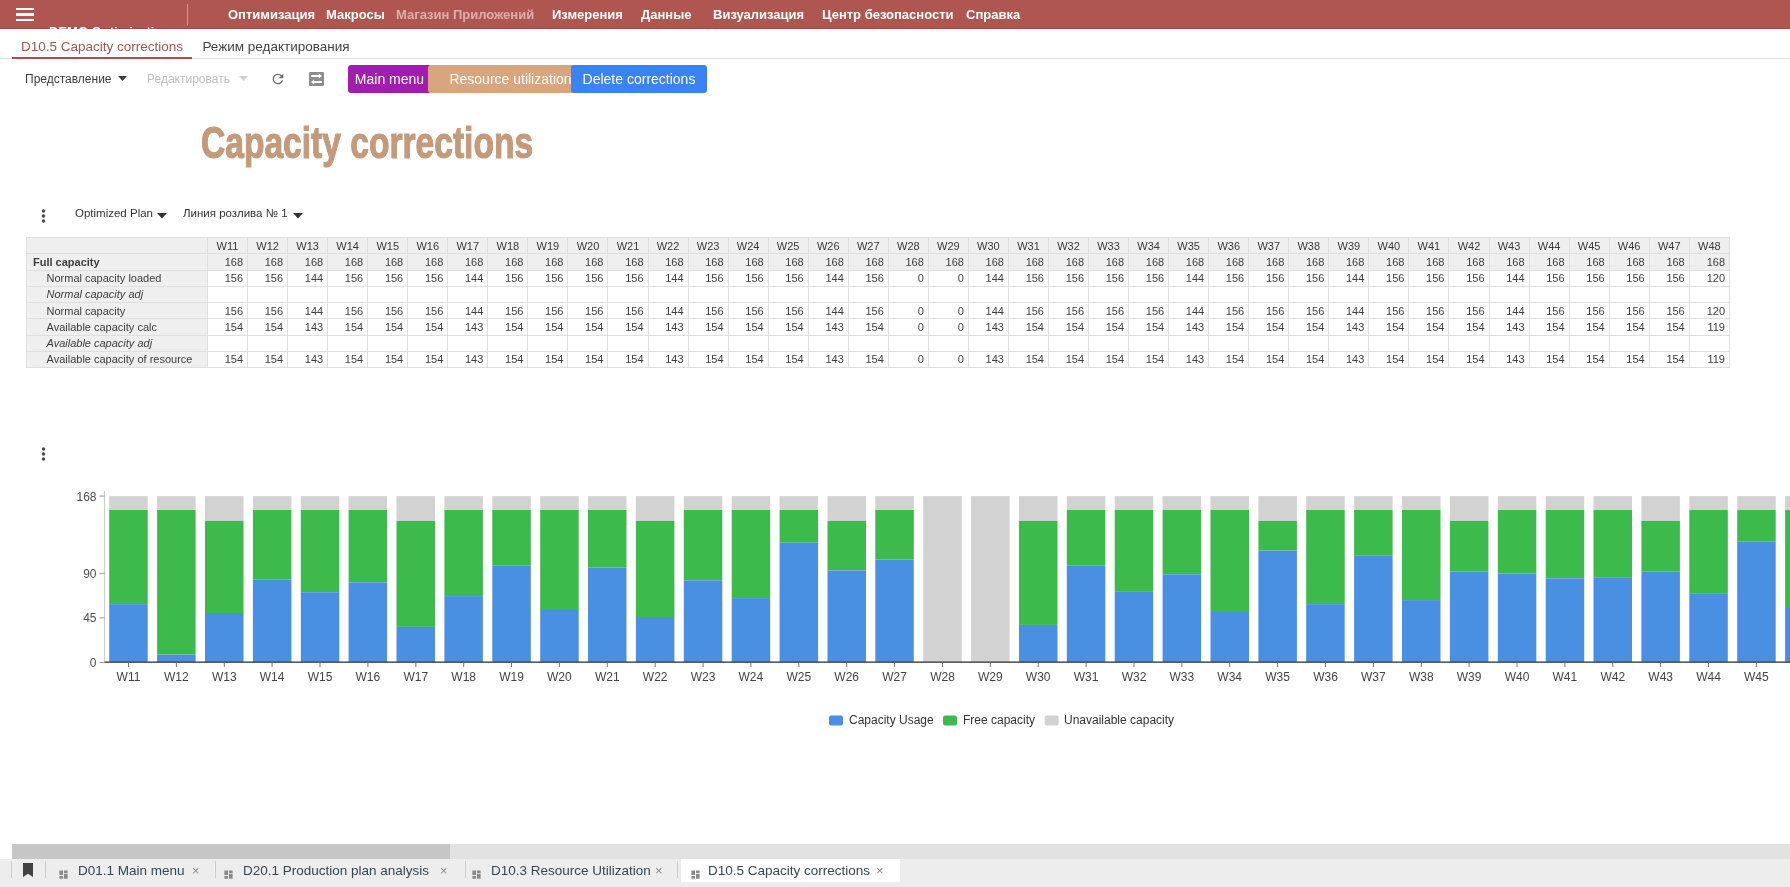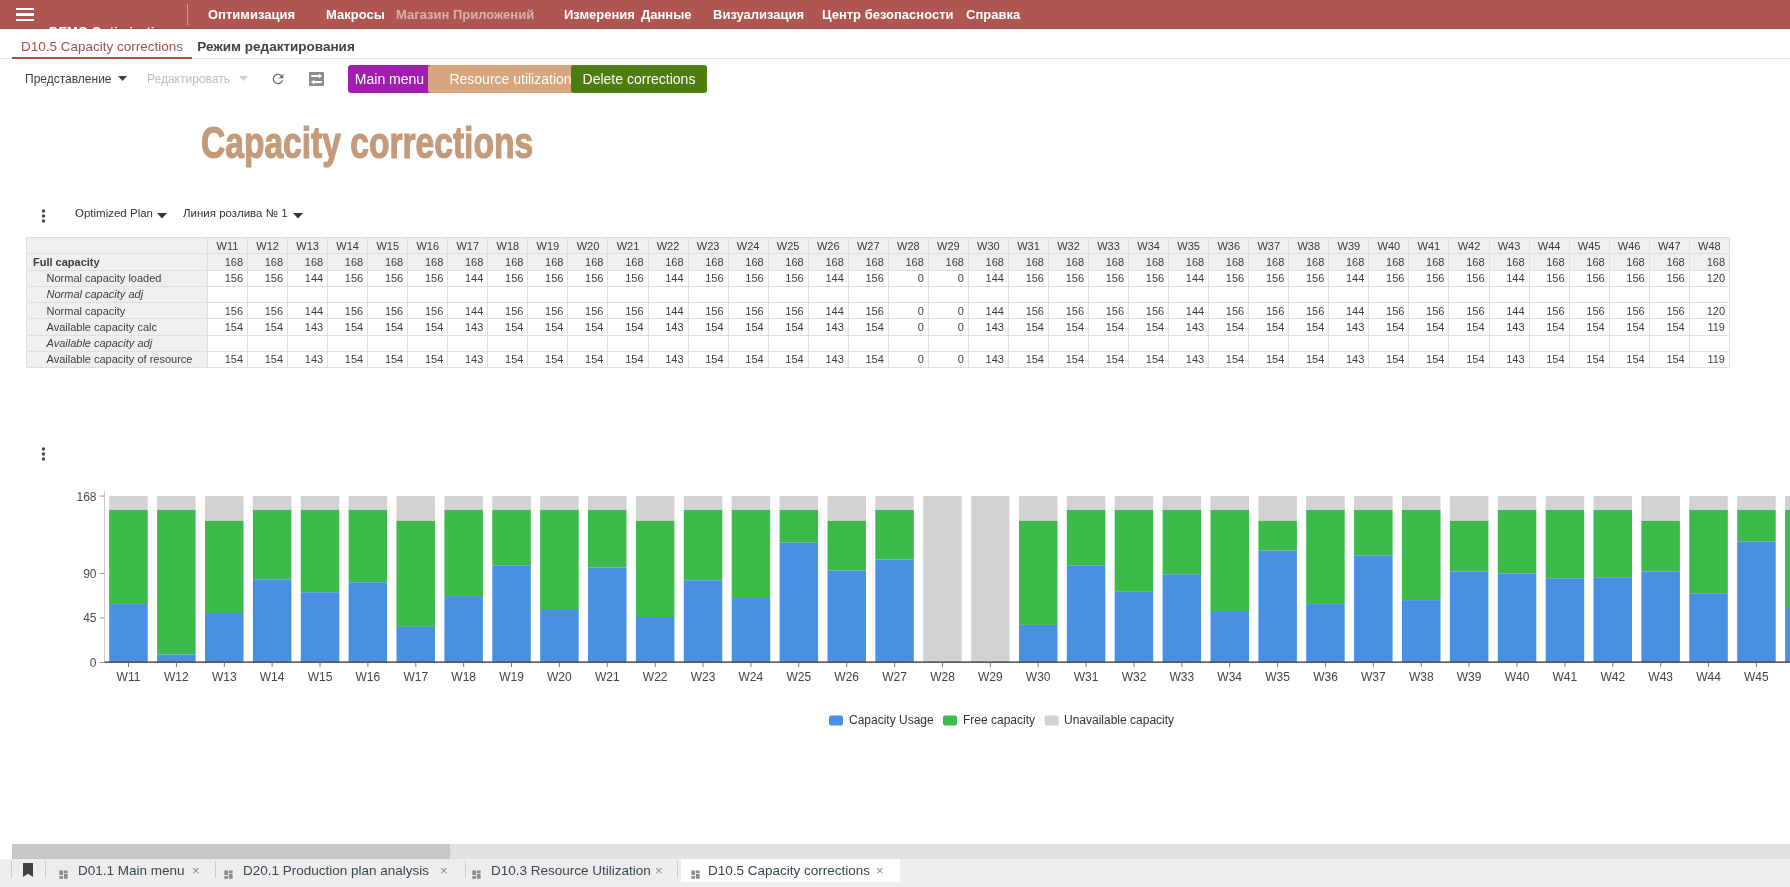--- a/index.html
+++ b/index.html
@@ -9,21 +9,21 @@
 #burger div { height:2.4px; background:#fff; margin-bottom:2.9px; }
 #apptitle { position:absolute; left:49px; top:24px; font-size:13px; font-weight:bold; color:#fff; }
 #topsep { position:absolute; left:187px; top:4px; width:1px; height:21px; background:rgba(255,255,255,0.4); }
 #mainmenu span { position:absolute; top:6.5px; font-size:13px; font-weight:bold; color:#fff; white-space:nowrap; }
 #mainmenu span.dis { color:rgba(255,255,255,0.52); }
 #tabrow { position:absolute; left:0; top:29px; width:1790px; height:30px; background:#fff;
   border-bottom:1px solid #e2e2e2; }
 #tab1 { position:absolute; left:12px; top:0; width:180px; height:30px; text-align:center;
   font-size:13.5px; color:#a5544d; line-height:35px; border-bottom:2px solid #a5544d; }
 #tab2 { position:absolute; left:192px; top:0; width:168px; height:30px; text-align:center;
-  font-size:13.5px; color:#424242; line-height:35px;font-weight:bold; }
+  font-size:13.5px; color:#424242; line-height:35px; }
 #toolbar { position:absolute; left:0; top:59px; width:1790px; height:36px; background:#fff; }
 .tbtxt { position:absolute; top:13px; font-size:12px; color:#3d3d3d; }
 #toolbar svg.crt { position:absolute; top:17px; }
 .btn { position:absolute; top:5.5px; height:28px; border-radius:3px; color:#fff;
   font-size:14px; text-align:center; line-height:28px; }
 #h1 { position:absolute; left:201px; top:119.5px; font-size:45px; font-weight:bold; color:#c49a7a; line-height:1; transform:scaleX(0.746); transform-origin:left top; white-space:nowrap; -webkit-text-stroke:1.2px #c49a7a; }
 #kebab1 { position:absolute; left:39px; top:207.5px; }
 #sel1 { position:absolute; left:75px; top:206.5px; font-size:11.5px; color:#333; }
 #car1 { position:absolute; left:157.2px; top:212.5px; }
 #sel2 { position:absolute; left:183px; top:206.5px; font-size:11.5px; color:#333; }
@@ -57,24 +57,24 @@
 <body>
 <div id="topbar">
   <div id="burger">
       <div></div>
       <div></div>
       <div></div>
     </div>
   <div id="apptitle">DEMO Optimization</div>
   <div id="topsep"></div>
   <div id="mainmenu">
-      <span style="left:208px;">Оптимизация</span>
+      <span style="left:228px;">Оптимизация</span>
       <span style="left:326px;">Макросы</span>
       <span class="dis" style="left:396px;">Магазин Приложений</span>
-      <span style="left:552px;margin-left:12px;">Измерения</span>
+      <span style="left:552px;">Измерения</span>
       <span style="left:641px;">Данные</span>
       <span style="left:713px;">Визуализация</span>
       <span style="left:822px;">Центр безопасности</span>
       <span style="left:966px;">Справка</span>
     </div>
 </div>
 <div id="tabrow">
   <div id="tab1">D10.5 Capacity corrections</div>
   <div id="tab2">Режим редактирования</div>
 </div>
@@ -90,21 +90,21 @@
   <span style="position:absolute; left:270px; top:11.5px;"><svg width="16" height="16" viewBox="0 0 24 24" fill="#6e6e6e">
 <path d="M17.65 6.35A7.96 7.96 0 0 0 12 4a8 8 0 1 0 7.73 10h-2.08A6 6 0 1 1 12 6c1.66 0 3.14.69 4.22 1.78L13 11h7V4l-2.35 2.35z"></path>
       </svg></span>
   <span style="position:absolute; left:309px; top:13px;"><svg width="15" height="14" viewBox="0 0 15 14">
 <rect x="0" y="0" width="15" height="14" rx="1" fill="#8d8d8d"></rect>
 <path d="M2.2 3.1 h7.6 v-1.7 l3.2 2.6 l-3.2 2.6 v-1.7 h-7.6 Z" fill="#fff"></path>
 <path d="M12.8 9.1 h-7.6 v-1.7 l-3.2 2.6 l3.2 2.6 v-1.7 h7.6 Z" fill="#fff"></path>
 </svg></span>
   <div class="btn" style="left:339.5px; width:84px; background:#a21caf;margin-left:8px;">Main menu</div>
   <div class="btn" style="left:428px; width:165px; background:#d7a57e;">Resource utilization</div>
-  <div class="btn" style="left:571px; width:136px; background:#4d7c0f;">Delete corrections</div>
+  <div class="btn" style="left:571px; width:136px; background:#3b82f6;">Delete corrections</div>
 </div>
 <div id="h1">Capacity corrections</div>
 <div id="kebab1"><svg width="9" height="18" viewBox="0 0 9 18">
 <circle cx="4.5" cy="3" r="1.75" fill="#4a4a4a"></circle>
 <circle cx="4.5" cy="8" r="1.75" fill="#4a4a4a"></circle>
 <circle cx="4.5" cy="13" r="1.75" fill="#4a4a4a"></circle>
     </svg></div>
 <span id="sel1">Optimized Plan</span>
 <svg id="car1" style="position:absolute;" width="10" height="6" viewBox="0 0 10 6">
     <path d="M0 0 L10 0 L5 5.6 Z" fill="#333"></path>

